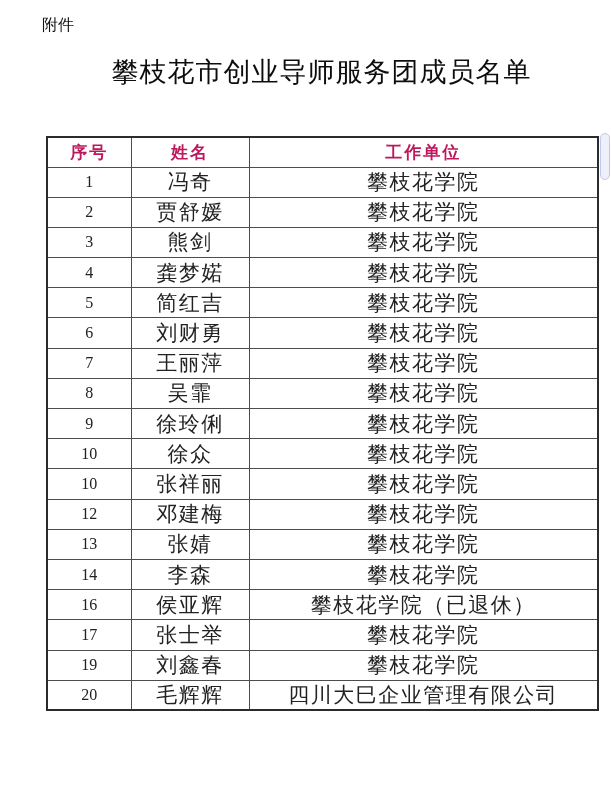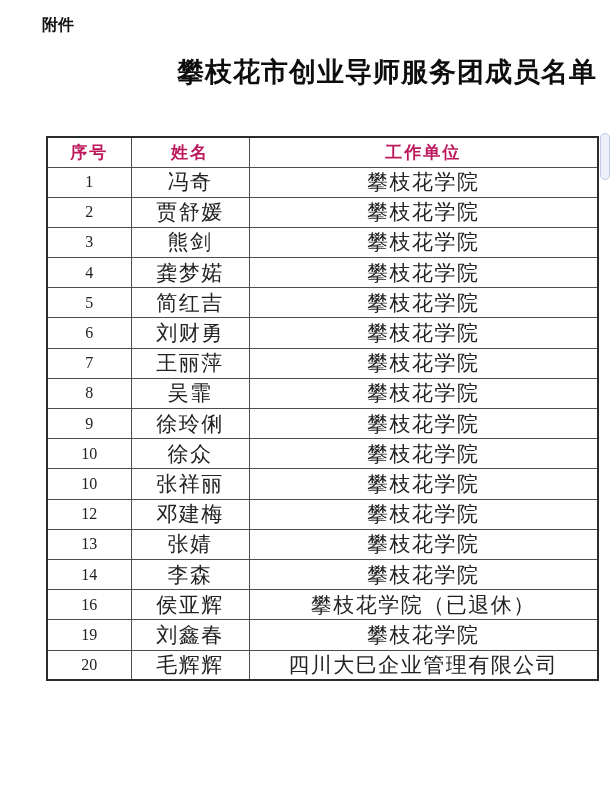--- a/index.html
+++ b/index.html
@@ -13,33 +13,33 @@
     height: 791px;
     overflow: hidden;
     font-family: "Liberation Serif", serif;
     color: #1a1a1a;
   }
   .attachment-label {
     position: absolute;
     left: 42px;
     top: 15px;
     font-family: "Liberation Sans", sans-serif;
-    font-weight: bold;
+    font-weight: normal;
     font-size: 16px;
     color: #111;
   }
   .doc-title {
     position: absolute;
     left: 46px;
     top: 54px;
     width: 551px;
     margin: 0;
-    text-align: right;
+    text-align: center;
     font-family: "Liberation Serif", serif;
-    font-weight: bold;
+    font-weight: normal;
     font-size: 27px;
     letter-spacing: 1px;
     color: #0d0d0d;
     white-space: nowrap;
   }
   table.member-table {
     position: absolute;
     left: 46px;
     top: 136px;
     width: 551px;
@@ -179,20 +179,25 @@
         <td>14</td>
         <td>李森</td>
         <td>攀枝花学院</td>
       </tr>
       <tr>
         <td>16</td>
         <td>侯亚辉</td>
         <td>攀枝花学院（已退休）</td>
       </tr>
       <tr>
+        <td>17</td>
+        <td>张士举</td>
+        <td>攀枝花学院</td>
+      </tr>
+      <tr>
         <td>19</td>
         <td>刘鑫春</td>
         <td>攀枝花学院</td>
       </tr>
       <tr>
         <td>20</td>
         <td>毛辉辉</td>
         <td>四川大巳企业管理有限公司</td>
       </tr>
     </tbody>

